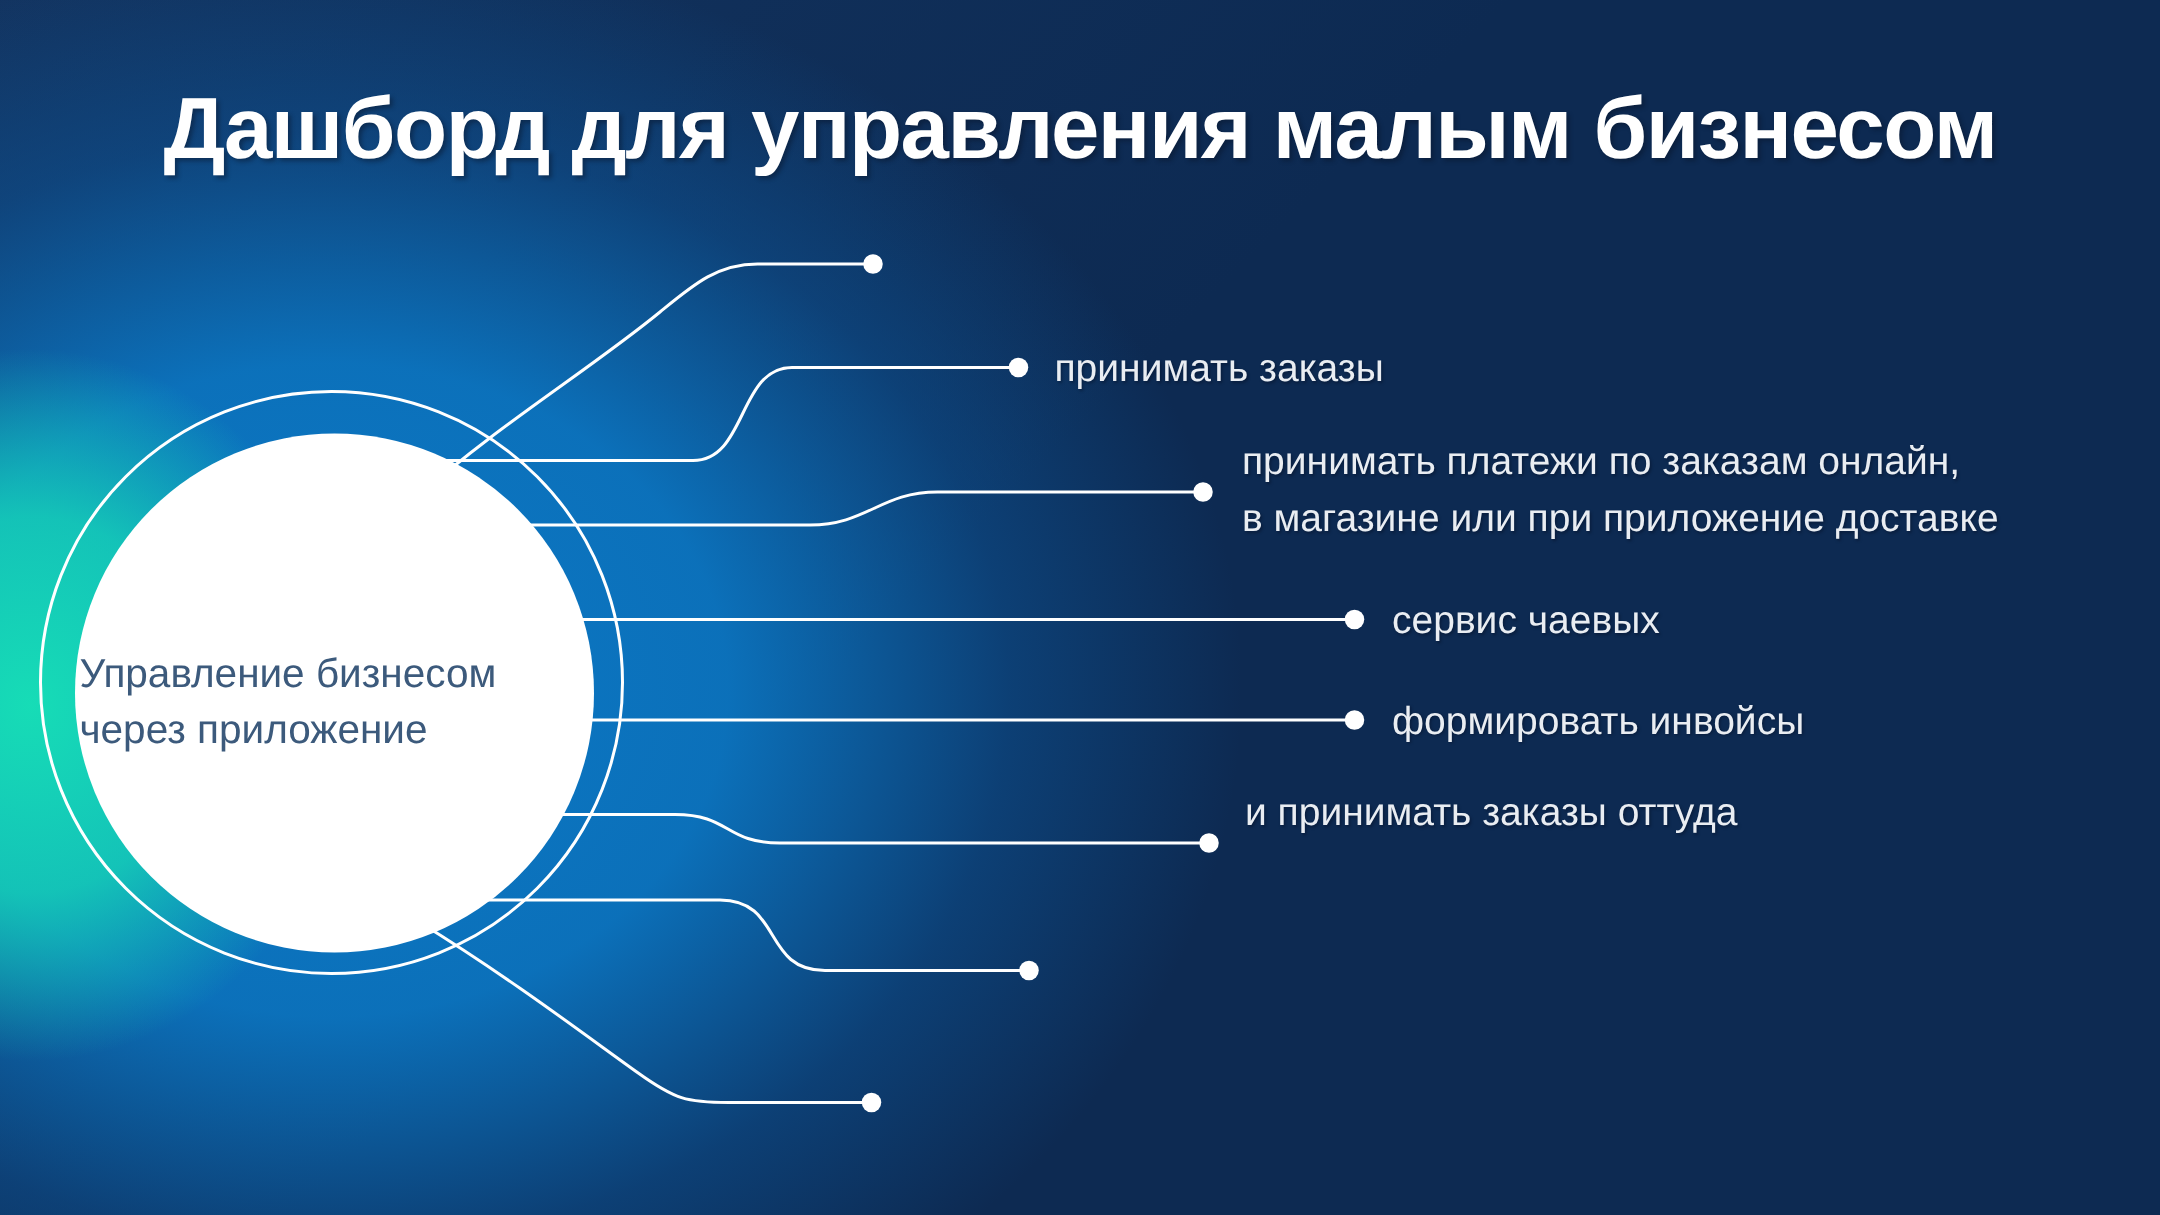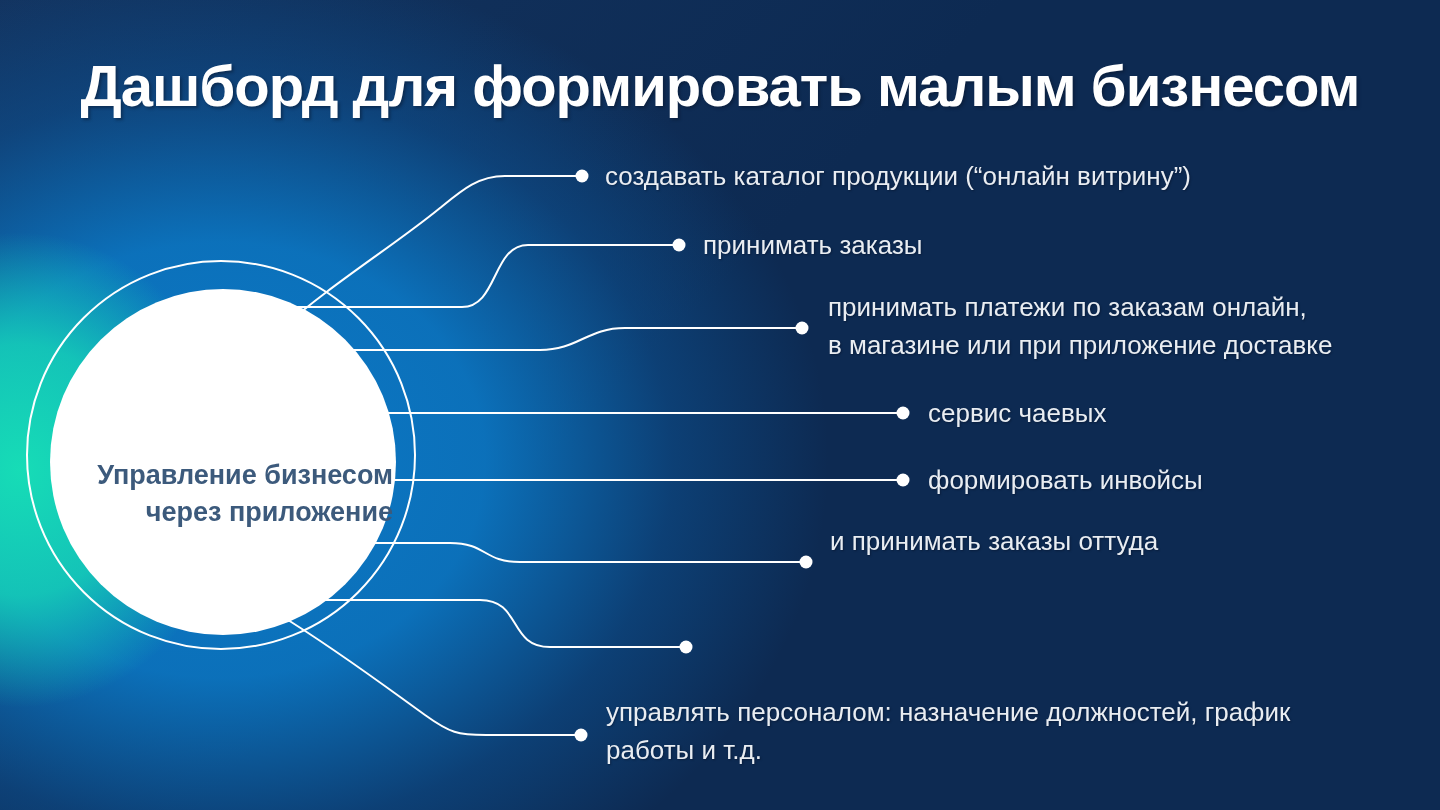--- a/index.html
+++ b/index.html
@@ -19,40 +19,39 @@
   .title{
     position:absolute;left:0;top:52px;width:1440px;
     margin:0;text-align:center;
     font-size:58px;font-weight:bold;letter-spacing:-1px;
     color:#ffffff;
     text-shadow:2px 2px 3px rgba(8,20,40,0.45);
   }
   svg.map{position:absolute;left:0;top:0;}
   .center-label{
     position:absolute;left:53px;top:431px;width:340px;
-    text-align:right;
-    font-size:27px;font-weight:bold;line-height:37px;
+    text-align:left;
+    font-size:27px;font-weight:normal;line-height:37px;
     color:#3c5a7c;
-    margin-top:26px;
   }
   .item{
     position:absolute;
     font-size:26px;line-height:38px;
     color:#e9edf2;
     text-shadow:1px 1px 2px rgba(0,5,20,0.35);
     white-space:nowrap;
   }
   .item span{display:block;}
 </style>
 </head>
 <body>
 
 <div class="stage">
 
-  <h1 class="title">Дашборд для формировать малым бизнесом</h1>
+  <h1 class="title">Дашборд для управления малым бизнесом</h1>
 
   <svg class="map" width="1440" height="810" viewBox="0 0 1440 810" fill="none" stroke-linecap="round">
 
     <g stroke="#ffffff" stroke-width="2" fill="none">
       <path d="M 280 330 C 330 285 395 245 440 208 C 462 190 478 176 505 176 H 582"></path>
       <path d="M 290 307 H 462 C 498 307 492 245 528 245 H 679"></path>
       <path d="M 300 350 H 540 C 578 350 587 328 625 328 H 802"></path>
       <path d="M 300 413 H 903"></path>
       <path d="M 300 480 H 903"></path>
       <path d="M 300 543 H 450 C 487 543 483 562 520 562 H 806"></path>
@@ -74,23 +73,20 @@
     <circle cx="221" cy="455" r="194" stroke="#ffffff" stroke-width="2" fill="none"></circle>
 
     <circle cx="223" cy="462" r="173" fill="#ffffff" stroke="none"></circle>
   </svg>
 
   <div class="center-label">
     <span>Управление бизнесом</span>
     <span>через приложение</span>
   </div>
 
-  <div class="item" style="left:605px;top:157px">
-    <span>создавать каталог продукции (“онлайн витрину”)</span>
-  </div>
 
   <div class="item" style="left:703px;top:226px">
     <span>принимать заказы</span>
   </div>
 
   <div class="item" style="left:828px;top:288px">
     <span>принимать платежи по заказам онлайн,</span>
     <span>в магазине или при приложение доставке</span>
   </div>
 
@@ -100,18 +96,14 @@
 
   <div class="item" style="left:928px;top:461px">
     <span>формировать инвойсы</span>
   </div>
 
   <div class="item" style="left:830px;top:522px">
     <span>и принимать заказы оттуда</span>
   </div>
 
 
-  <div class="item" style="left:606px;top:693px">
-    <span>управлять персоналом: назначение должностей, график</span>
-    <span>работы и т.д.</span>
-  </div>
 
 </div>
 
 </body></html>

